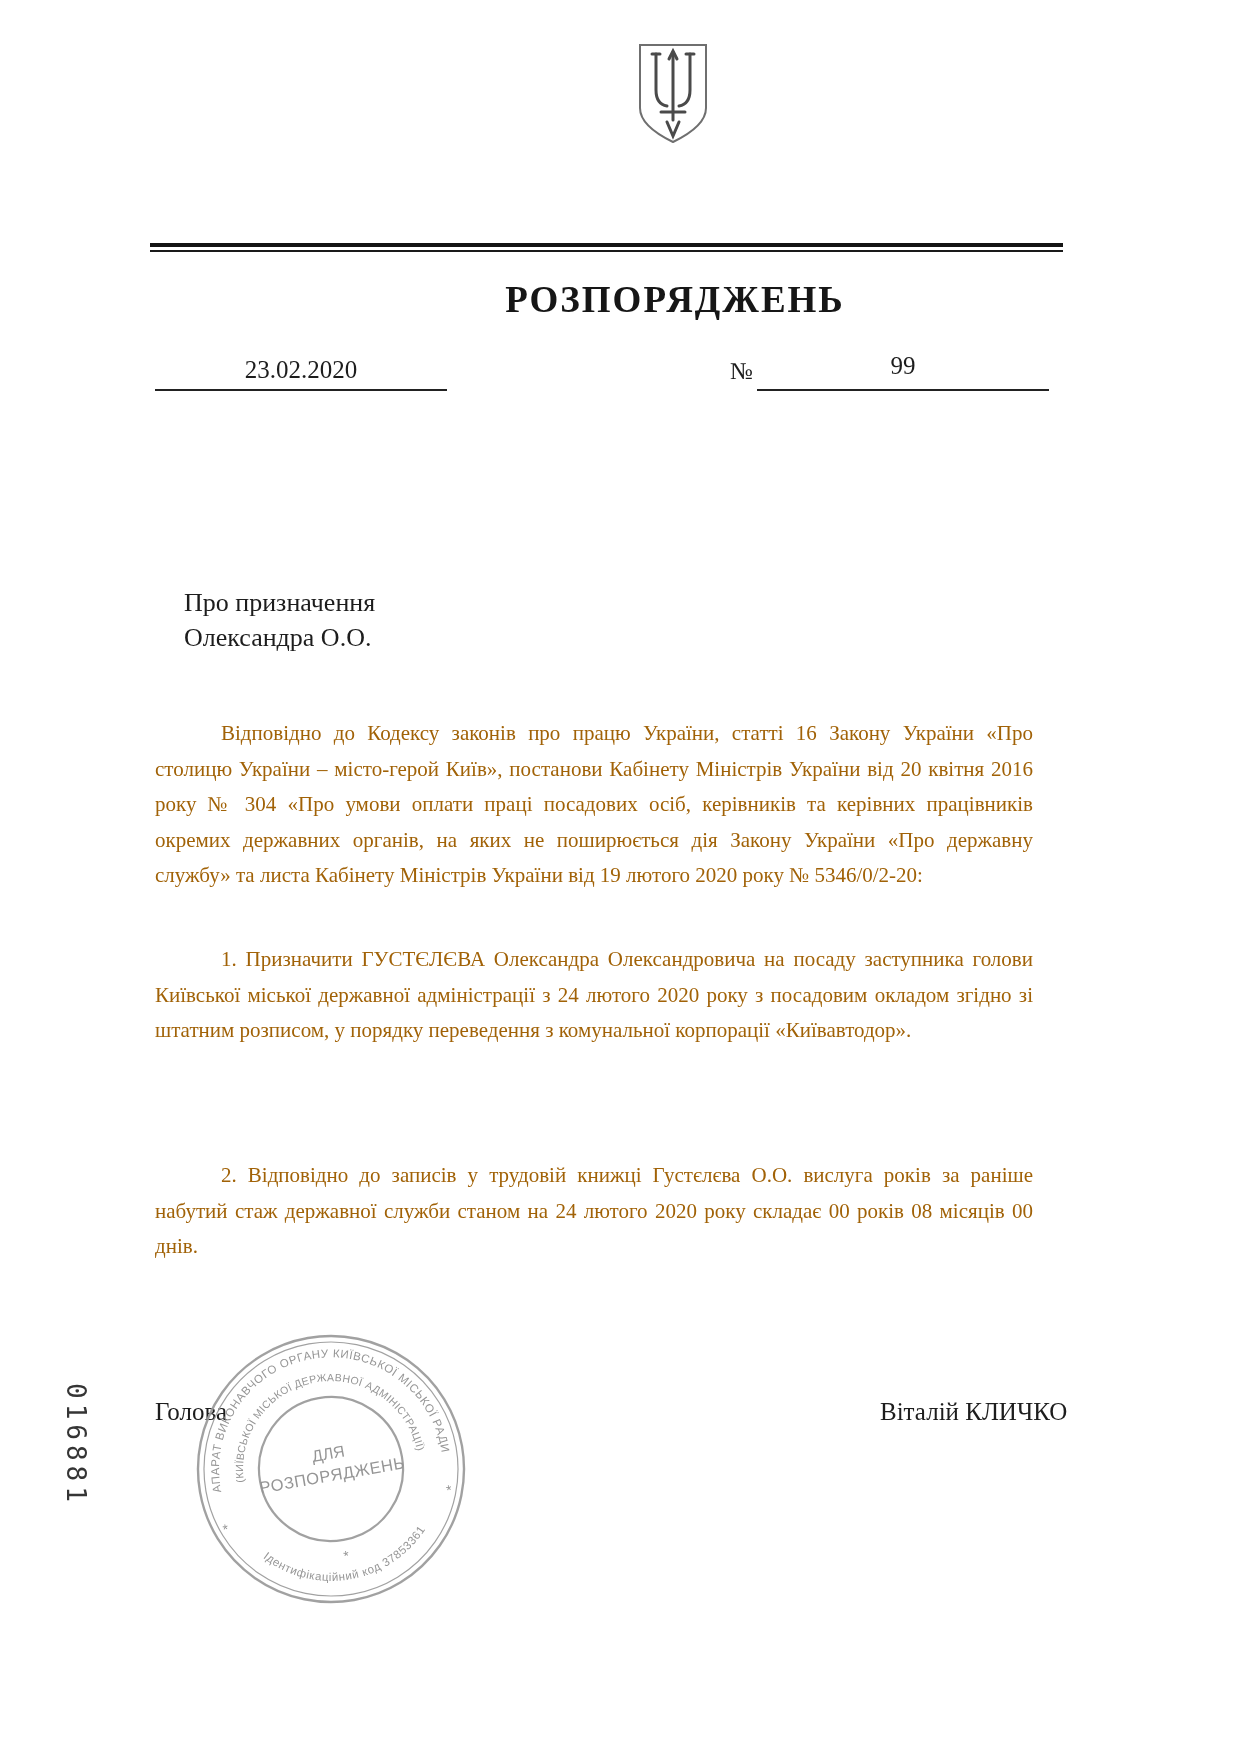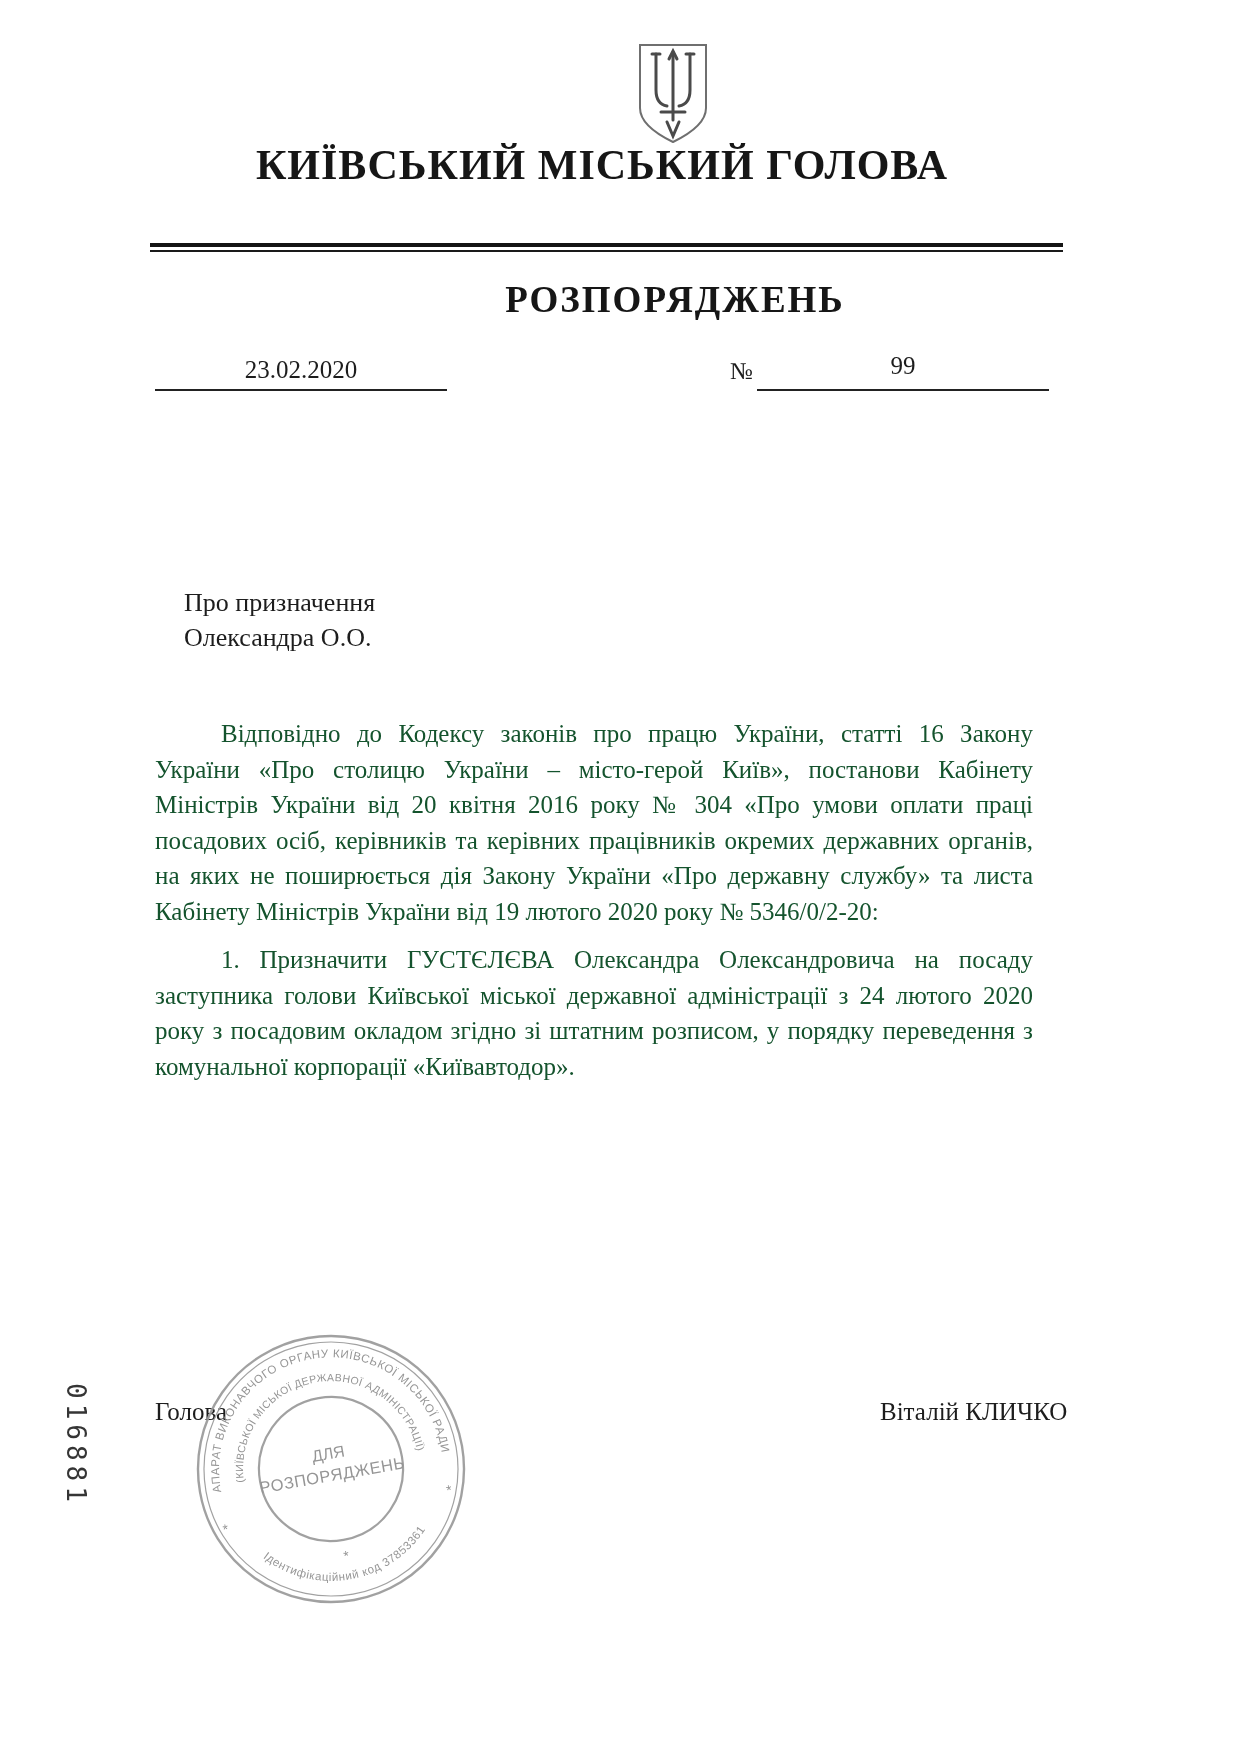--- a/index.html
+++ b/index.html
@@ -19,22 +19,22 @@
     left:110px;top:278px;width:1130px;text-align:center;
     font-size:37px;font-weight:700;letter-spacing:2px;color:#161616;
   }
   .date-value{left:155px;top:356px;width:292px;text-align:center;font-size:25px;}
   .date-underline{left:155px;top:389px;width:292px;border-top:2px solid #222;}
   .no-label{left:730px;top:358px;font-size:24px;}
   .no-value{left:757px;top:352px;width:292px;text-align:center;font-size:25px;}
   .no-underline{left:757px;top:389px;width:292px;border-top:2px solid #222;}
   .subject{left:155px;top:585px;font-size:26px;line-height:35px;margin-left:29px;}
   .para{
-    left:155px;width:878px;font-size:25px;line-height:35.5px;
-    text-align:justify;text-indent:66px;color:#14532d;
+    left:155px;width:878px;font-size:21px;line-height:35.5px;
+    text-align:justify;text-indent:66px;color:#a16207;
   }
   .para-intro{top:716px;}
   .para-item1{top:942px;}
   .para-item2{top:1158px;}
   .sig-title{left:155px;top:1398px;font-size:25px;}
   .sig-name{left:880px;top:1398px;font-size:25px;}
   .stamp{left:191px;top:1329px;opacity:.92;}
   .margin-number{
     left:91px;top:1383px;transform:rotate(90deg);transform-origin:0 0;
     font-family:"DejaVu Sans Mono", monospace;font-size:26px;
@@ -53,21 +53,20 @@
       <path d="M35,17 L39,9 L43,17"></path>
       <path d="M22,12 V48 Q22,62 33,64"></path>
       <path d="M56,12 V48 Q56,62 45,64"></path>
       <path d="M18,12 H26"></path>
       <path d="M52,12 H60"></path>
       <path d="M27,70 H51"></path>
       <path d="M33,80 L39,94 L45,80"></path>
     </g>
   </svg>
 
-  <div class="abs org-name">КИЇВСЬКИЙ МІСЬКИЙ ГОЛОВА</div>
 
   <div class="abs rule-thick"></div>
   <div class="abs rule-thin"></div>
 
   <div class="abs doc-title">РОЗПОРЯДЖЕНЬ</div>
 
   <div class="abs date-value">23.02.2020</div>
   <div class="abs date-underline"></div>
 
   <div class="abs no-label">№</div>
@@ -76,20 +75,21 @@
 
   <div class="abs subject">
     <div>Про призначення</div>
     <div>Олександра О.О.</div>
   </div>
 
   <div class="abs para para-intro">Відповідно до Кодексу законів про працю України, статті 16 Закону України «Про столицю України – місто-герой Київ», постанови Кабінету Міністрів України від 20 квітня 2016 року № 304 «Про умови оплати праці посадових осіб, керівників та керівних працівників окремих державних органів, на яких не поширюється дія Закону України «Про державну службу» та листа Кабінету Міністрів України від 19 лютого 2020 року № 5346/0/2-20:</div>
 
   <div class="abs para para-item1">1. Призначити ГУСТЄЛЄВА Олександра Олександровича на посаду заступника голови Київської міської державної адміністрації з 24 лютого 2020 року з посадовим окладом згідно зі штатним розписом, у порядку переведення з комунальної корпорації «Київавтодор».</div>
 
+  <div class="abs para para-item2">2. Відповідно до записів у трудовій книжці Густєлєва О.О. вислуга років за раніше набутий стаж державної служби станом на 24 лютого 2020 року складає 00 років 08 місяців 00 днів.</div>
 
   <div class="abs sig-title">Голова</div>
   <div class="abs sig-name">Віталій КЛИЧКО</div>
 
   <svg class="abs stamp" width="280" height="280" viewBox="-140 -140 280 280">
     <defs>
       <path id="arcTop" d="M -109.6,23.3 A 112,112 0 1 1 109.6,23.3"></path>
       <path id="arcMid" d="M -79.8,37.2 A 88,88 0 1 1 79.8,37.2"></path>
       <path id="arcBot" d="M -91.7,64.2 A 112,112 0 0 0 91.7,64.2"></path>
     </defs>

